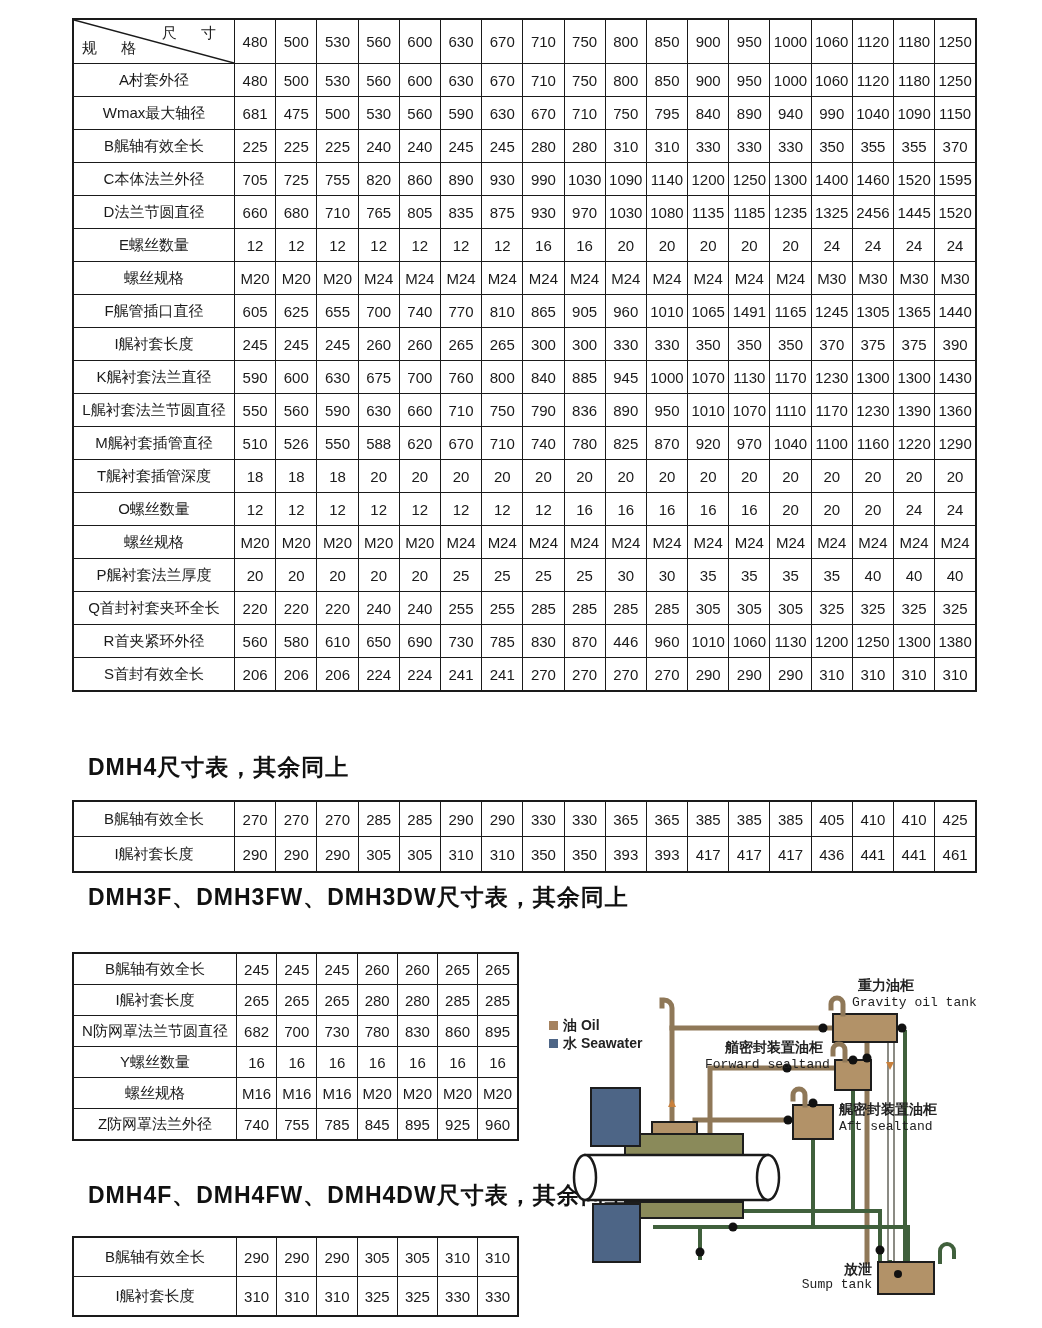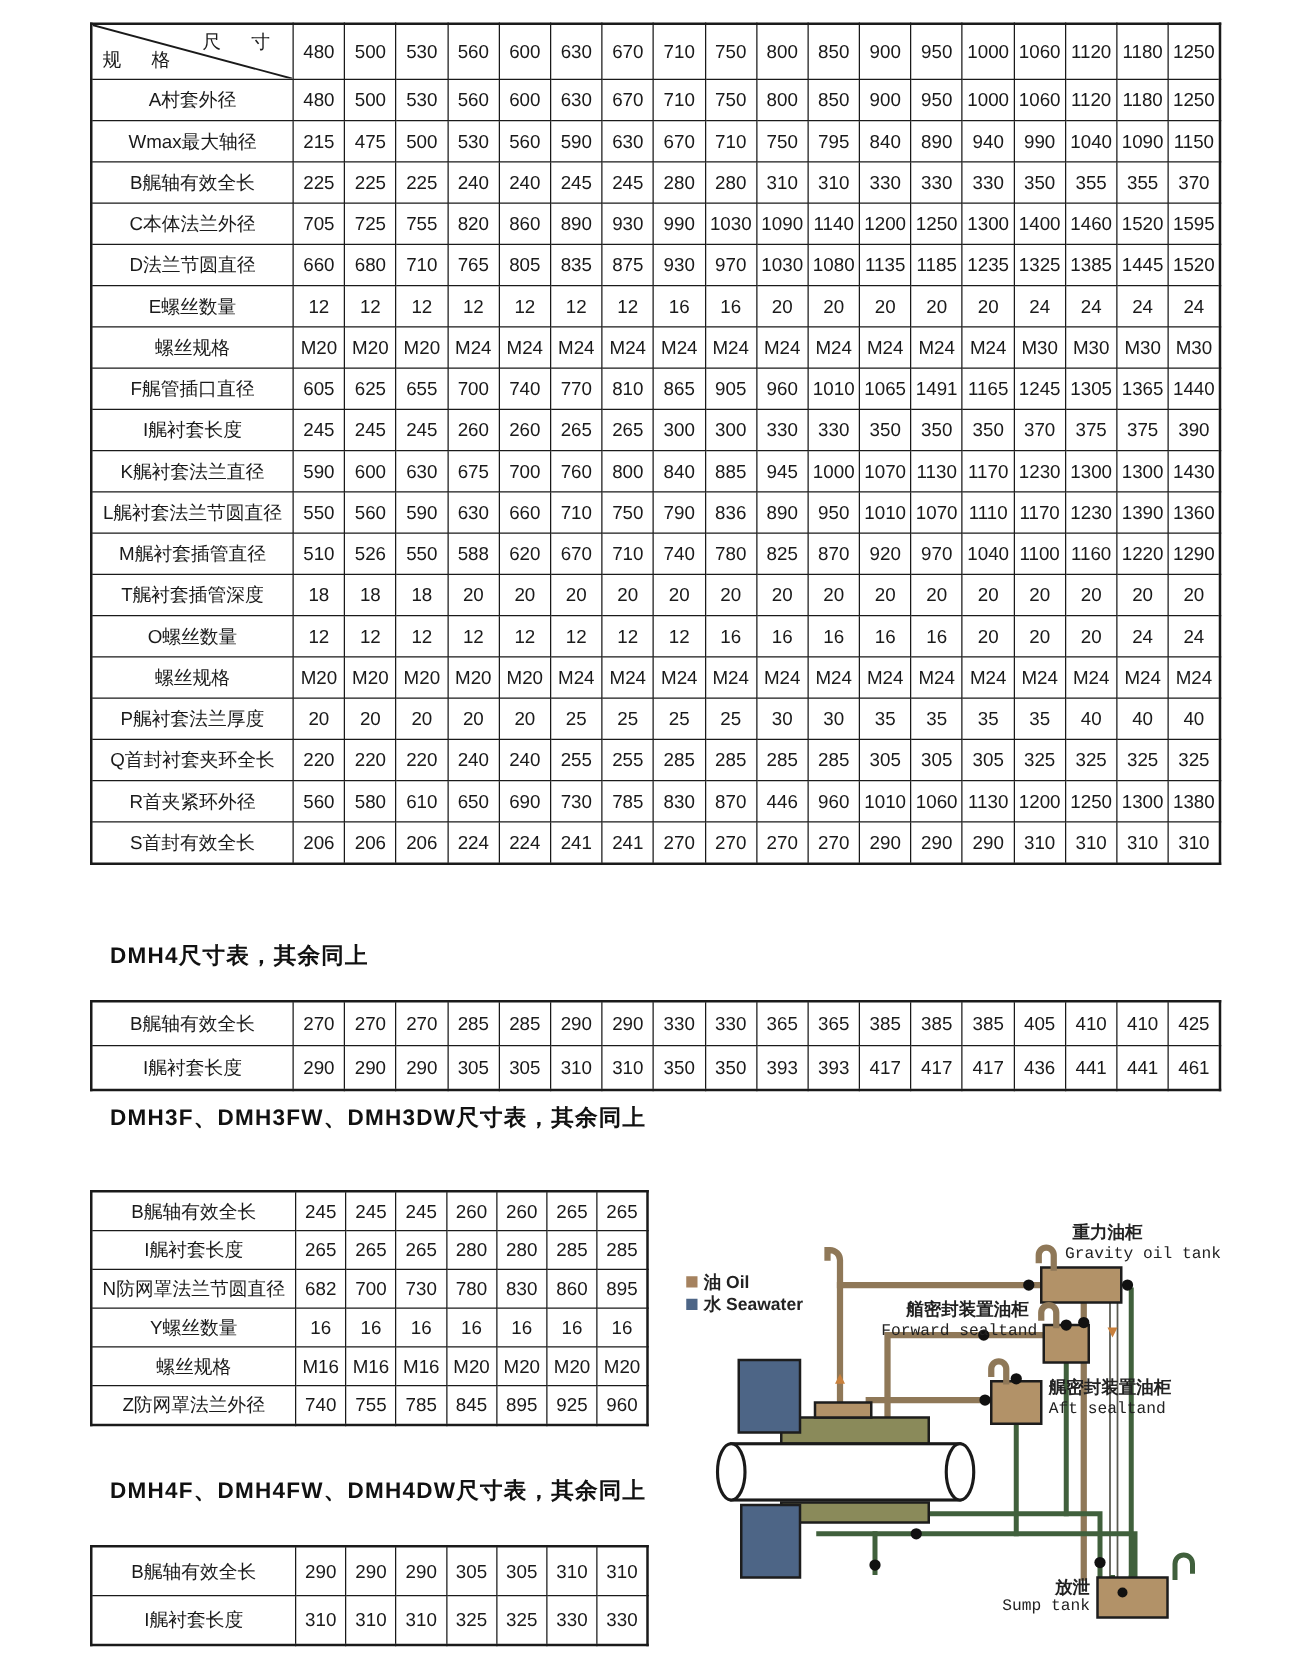--- a/index.html
+++ b/index.html
@@ -17,21 +17,21 @@
   #dmh3f-table{left:72px;top:952px;width:447px;}
   #dmh3f-table td{height:30px;}
   #dmh4f-table{left:72px;top:1236px;width:447px;}
   #dmh4f-table td{height:38px;}
   td.rowlabel{width:160px;font-size:15px;letter-spacing:0px;}
   table.small td.rowlabel{width:162px;}
   td.corner{width:160px;position:relative;padding:0;}
   .corner-svg{position:absolute;left:0;top:0;width:100%;height:100%;}
   .corner-tr{position:absolute;right:8px;top:4px;font-size:15px;letter-spacing:10px;}
   .corner-bl{position:absolute;left:8px;bottom:5px;font-size:15px;letter-spacing:10px;}
-  .heading{position:absolute;font-size:18px;font-weight:bold;color:#111;letter-spacing:1px;}
+  .heading{position:absolute;font-size:23px;font-weight:bold;color:#111;letter-spacing:1px;}
   .diagram{position:absolute;left:540px;top:962px;width:500px;height:366px;}
   .dcn{font-size:14px;font-weight:bold;font-family:"Liberation Sans","DejaVu Sans",sans-serif;fill:#222;}
   .den{font-size:13px;font-family:"Liberation Mono","DejaVu Sans Mono",monospace;fill:#222;}
   .pipe-oil{fill:none;stroke-width:5;stroke-linecap:square;}
   .pipe-water{fill:none;stroke-width:4;stroke-linecap:square;}
   .thin{fill:none;stroke:#5a5a50;stroke-width:1.4;}
   .tankbox{stroke:#1d1d1d;stroke-width:2;}
   .valve{fill:#111;}
 </style>
 </head>
@@ -84,21 +84,21 @@
           <td>900</td>
           <td>950</td>
           <td>1000</td>
           <td>1060</td>
           <td>1120</td>
           <td>1180</td>
           <td>1250</td>
         </tr>
         <tr>
           <td class="rowlabel">Wmax最大轴径</td>
-          <td>215</td>
+          <td>681</td>
           <td>475</td>
           <td>500</td>
           <td>530</td>
           <td>560</td>
           <td>590</td>
           <td>630</td>
           <td>670</td>
           <td>710</td>
           <td>750</td>
           <td>795</td>
@@ -162,21 +162,21 @@
           <td>835</td>
           <td>875</td>
           <td>930</td>
           <td>970</td>
           <td>1030</td>
           <td>1080</td>
           <td>1135</td>
           <td>1185</td>
           <td>1235</td>
           <td>1325</td>
-          <td>1385</td>
+          <td>2456</td>
           <td>1445</td>
           <td>1520</td>
         </tr>
         <tr>
           <td class="rowlabel">E螺丝数量</td>
           <td>12</td>
           <td>12</td>
           <td>12</td>
           <td>12</td>
           <td>12</td>

